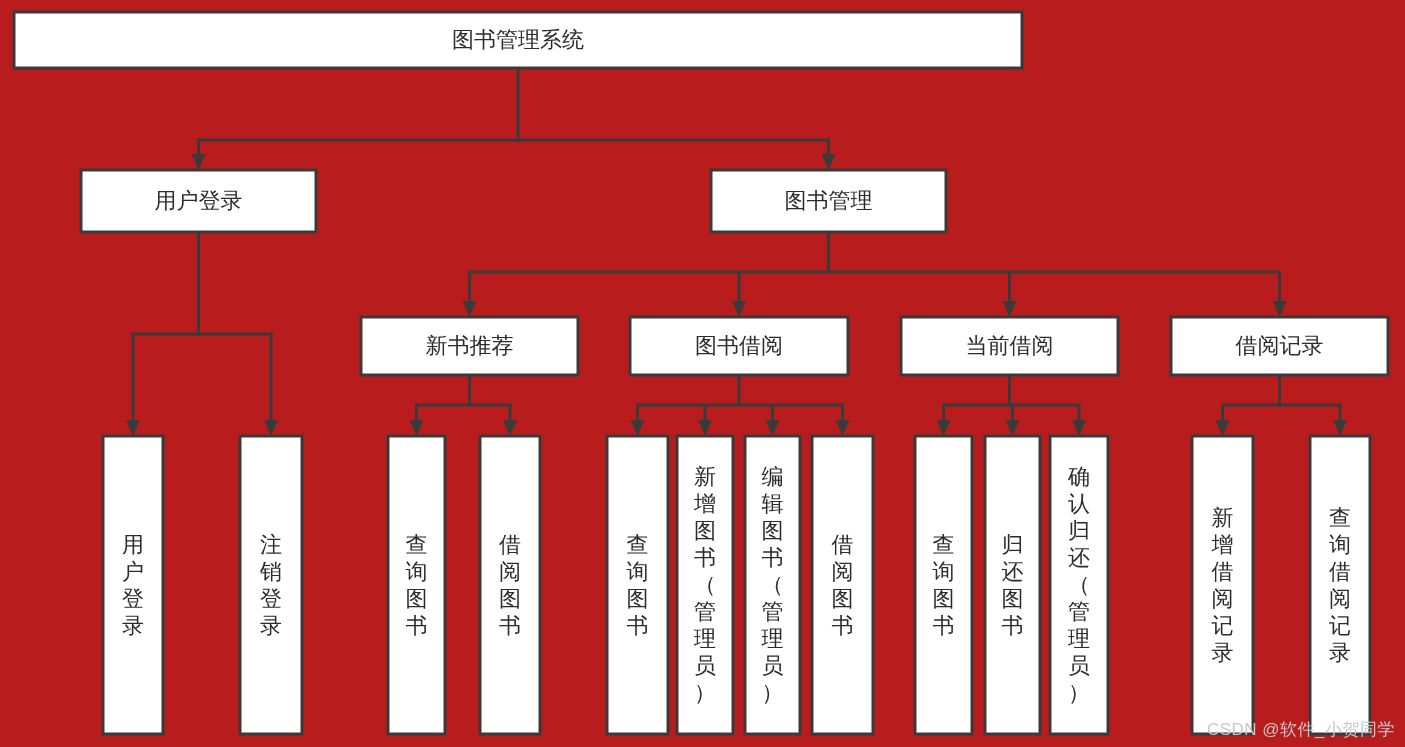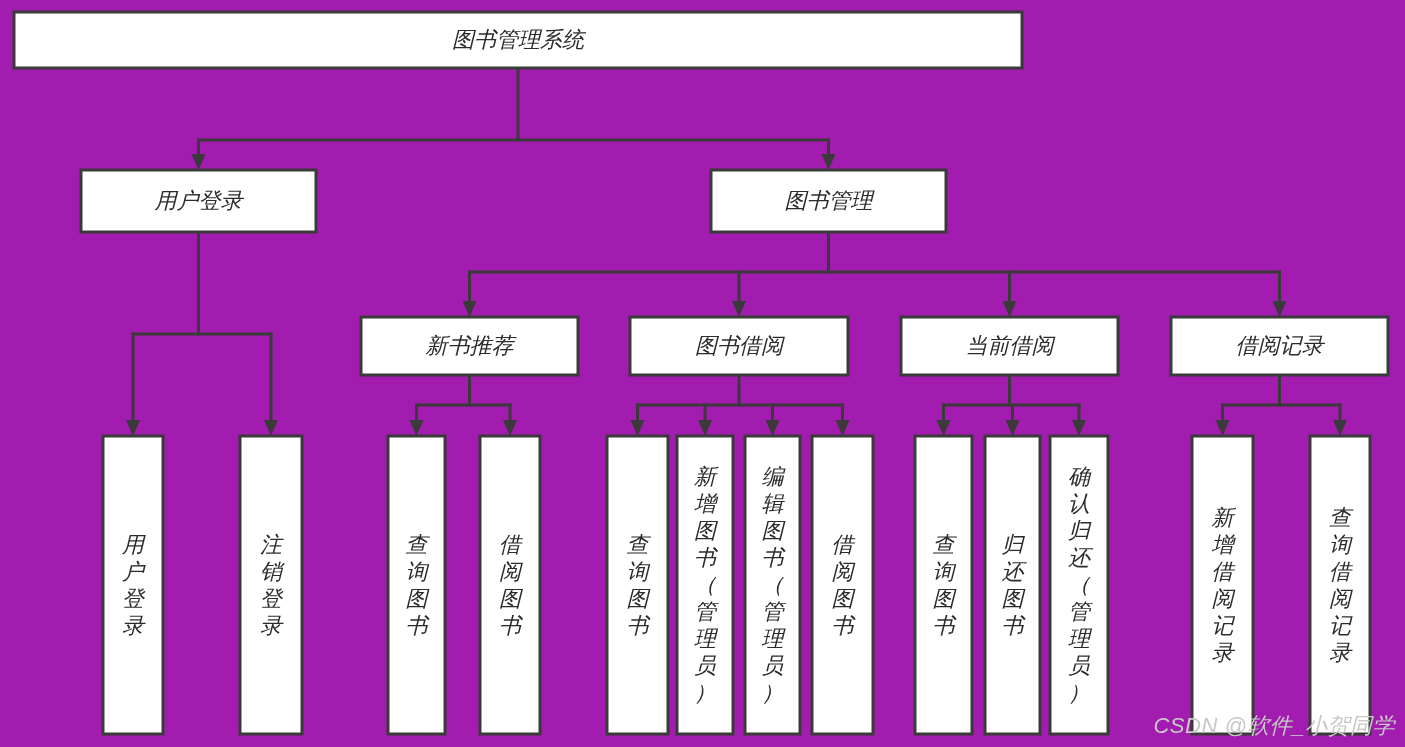--- a/index.html
+++ b/index.html
@@ -2,41 +2,41 @@
 <html><head>
 <meta charset="utf-8">
 <title>图书管理系统 结构图</title>
 <style>
   html,body{margin:0;padding:0;background:#ffffff;}
   body{
     width:1405px;height:747px;
     font-family:"Liberation Sans","DejaVu Sans",sans-serif;
     overflow:hidden;
   }
-  #diagram-root{position:relative;width:1405px;height:747px;background:#a21caf;font-style:italic;}
+  #diagram-root{position:relative;width:1405px;height:747px;background:#b91c1c;}
   svg#tree-svg{position:absolute;left:0;top:0;width:1405px;height:747px;}
 
   .node-box{fill:#ffffff;stroke:#3a3a3a;stroke-width:3;}
   .connector{stroke:#3a3a3a;stroke-width:3;fill:none;stroke-linecap:square;}
   .arrow-head{fill:#3a3a3a;stroke:none;}
 
   .node-label{
     font-family:"Liberation Sans","DejaVu Sans",sans-serif;
     fill:#2b2b2b;
     text-anchor:middle;
     dominant-baseline:middle;
   }
   .label-h{font-size:22px;}
   .label-v{font-size:22px;}
 
   .watermark{
     position:absolute;
     right:10px;bottom:6px;
     font-family:"Liberation Sans","DejaVu Sans",sans-serif;
-    font-size:22px;
+    font-size:17px;
     color:#c8c8c8;
     white-space:nowrap;
     letter-spacing:.5px;
     user-select:none;
   }
 </style>
 </head>
 <body>
 
 <div id="diagram-root">

